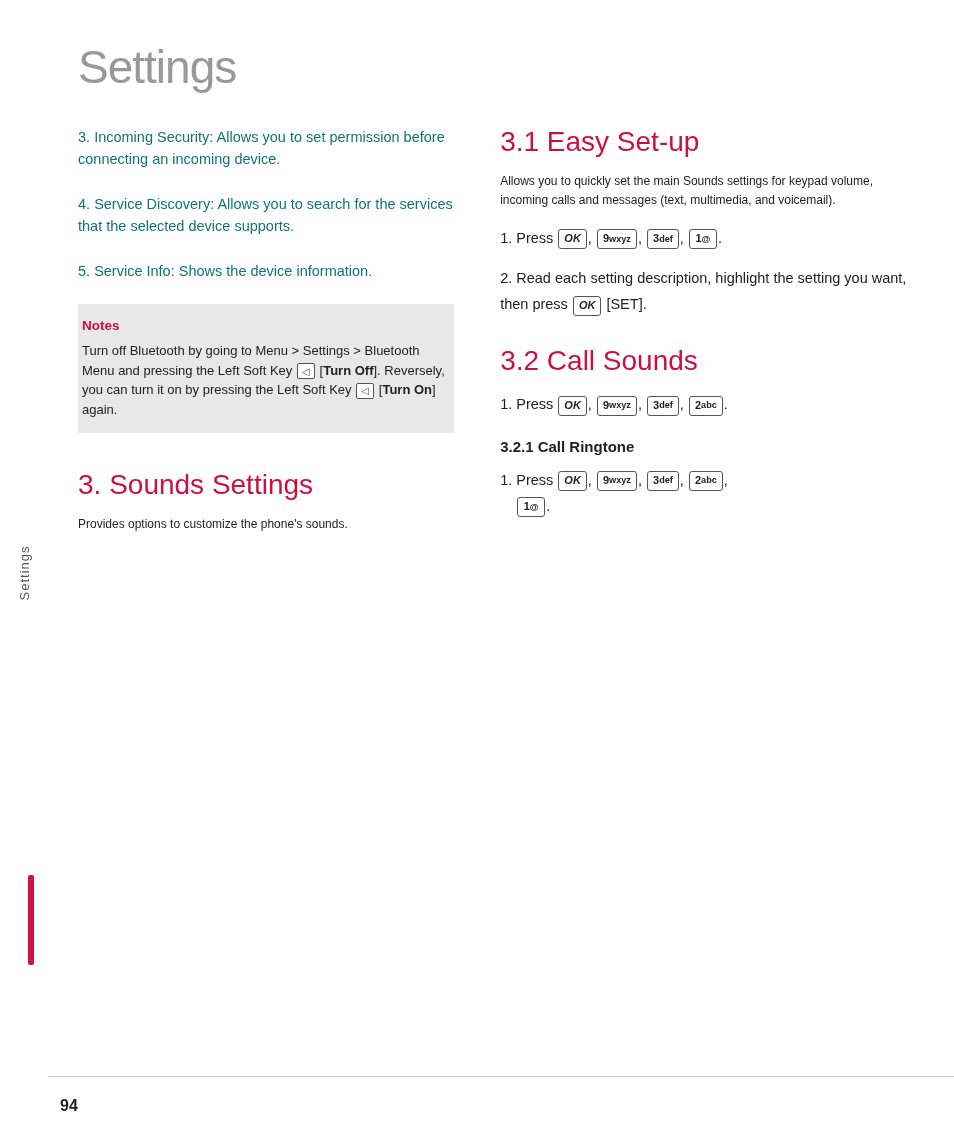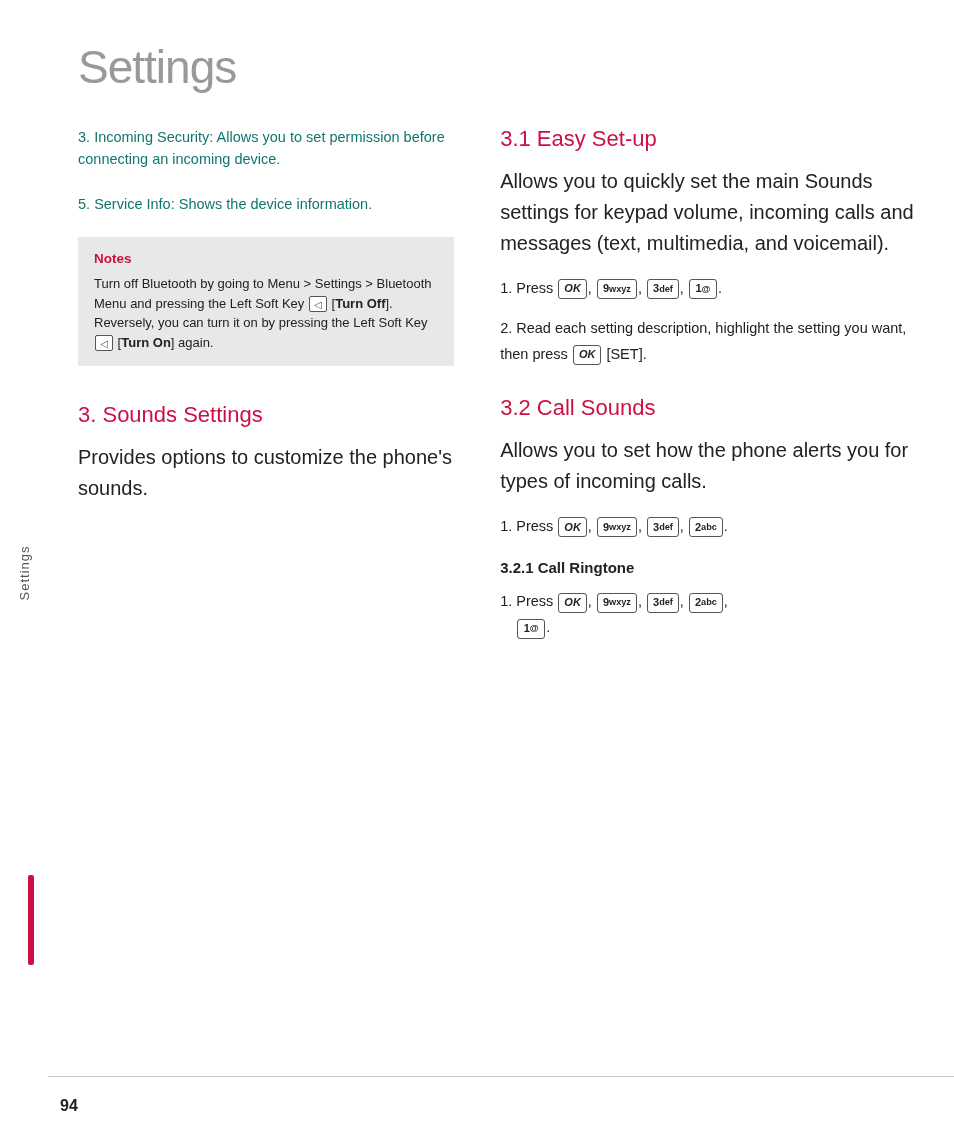--- a/index.html
+++ b/index.html
@@ -90,61 +90,61 @@
       margin-bottom: 22px;
       font-size: 14.5px;
       line-height: 1.55;
       color: #0f766e;
     }
 
     
     .notes-box {
       background: #e8e8e8;
       border: none;
-      padding: 14px 16px;
+      padding: 14px 4px;
       margin-top: 18px;
       margin-bottom: 0;
     }
 
     .notes-title {
       font-weight: bold;
       color: #cc1044;
       font-size: 13.5px;
       margin-bottom: 8px;
     }
 
     .notes-text {
       font-size: 13px;
       line-height: 1.5;
       color: #222;
     }
 
     
     .section-heading {
-      font-size: 22px;
+      font-size: 28px;
       font-weight: 400;
       color: #cc1044;
       margin-bottom: 14px;
       margin-top: 28px;
     }
 
     .section-heading.first {
       margin-top: 0;
     }
 
     .section-subheading {
       font-size: 15px;
       font-weight: bold;
       color: #222;
       margin-bottom: 12px;
       margin-top: 20px;
     }
 
     .section-text {
-      font-size: 20px;
+      font-size: 12px;
       line-height: 1.55;
       color: #222;
       margin-bottom: 16px;
     }
 
     
     .key-icon {
       display: inline-flex;
       align-items: center;
       justify-content: center;
@@ -225,20 +225,23 @@
     <div class="page-title">Settings</div>
 
     <div class="columns">
 
       <div class="left-col">
 
         <div class="list-item">
           <span>3. </span><span>Incoming Security: Allows you to set permission before connecting an incoming device.</span>
         </div>
         <div class="list-item">
+          <span>4. </span><span>Service Discovery: Allows you to search for the services that the selected device supports.</span>
+        </div>
+        <div class="list-item">
           <span>5. </span><span>Service Info: Shows the device information.</span>
         </div>
 
         <div class="notes-box">
           <div class="notes-title">Notes</div>
           <div class="notes-text">
             Turn off Bluetooth by going to Menu &gt; Settings &gt; Bluetooth Menu and pressing the Left Soft Key <span class="soft-key-icon">◁</span> [<strong>Turn Off</strong>]. Reversely, you can turn it on by pressing the Left Soft Key <span class="soft-key-icon">◁</span> [<strong>Turn On</strong>] again.
           </div>
         </div>
 
@@ -258,21 +261,20 @@
           <span class="key-icon">9<sup>wxyz</sup></span>,
           <span class="key-icon">3<sup>def</sup></span>,
           <span class="key-icon">1<sup>@</sup></span>.
         </div>
 
         <div class="press-line">
           2. Read each setting description, highlight the setting you want, then press <span class="key-icon ok-key">OK</span> [SET].
         </div>
 
         <div class="section-heading">3.2 Call Sounds</div>
-        <div class="section-text">Allows you to set how the phone alerts you for types of incoming calls.</div>
 
         <div class="press-line">
           1. Press 
           <span class="key-icon ok-key">OK</span>,
           <span class="key-icon">9<sup>wxyz</sup></span>,
           <span class="key-icon">3<sup>def</sup></span>,
           <span class="key-icon">2<sup>abc</sup></span>.
         </div>
 
         <div class="section-subheading">3.2.1  Call Ringtone</div>

